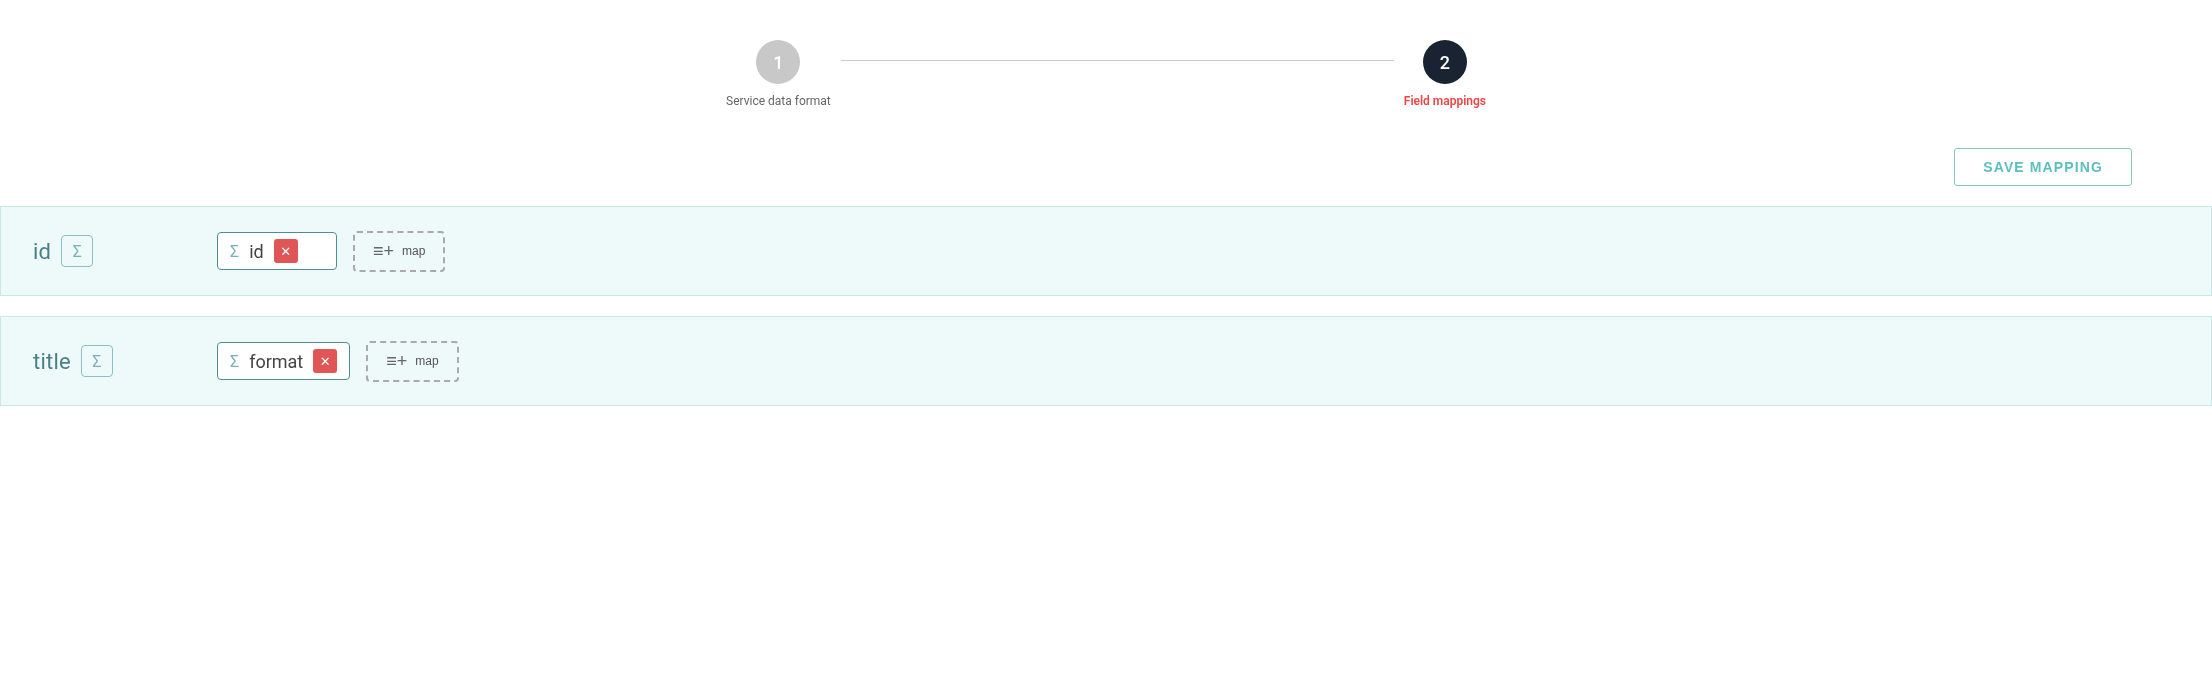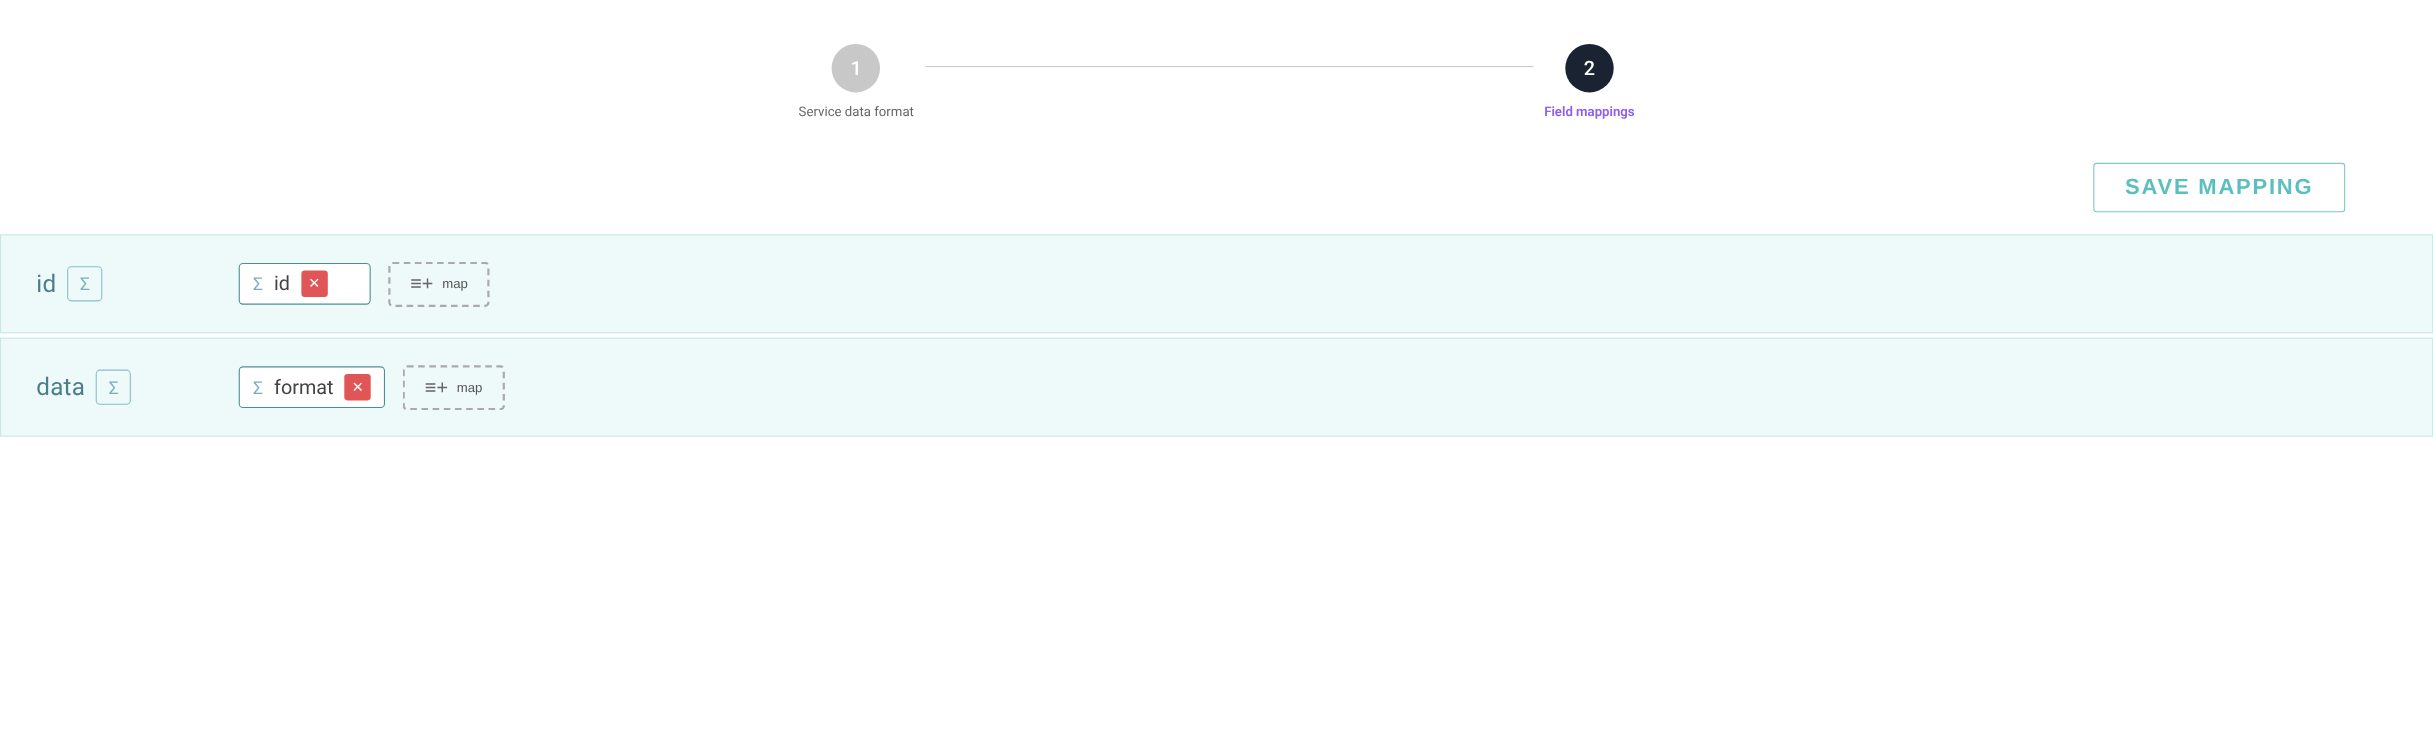--- a/index.html
+++ b/index.html
@@ -55,21 +55,21 @@
       color: #ffffff;
     }
 
     .step-label {
       font-size: 12px;
       color: #666;
       white-space: nowrap;
     }
 
     .step-label.active {
-      color: #8b5cf6;
+      color: #ef4444;
       font-weight: 600;
     }
 
     .step-line {
       flex: 1;
       height: 1px;
       background: #cccccc;
       margin: 0 10px;
       margin-bottom: 28px;
     }
@@ -79,39 +79,39 @@
       display: flex;
       justify-content: flex-end;
       padding: 20px 80px 20px 0;
     }
 
     .save-mapping-btn {
       border: 1.5px solid #7ec8c8;
       background: transparent;
       color: #5bbfbf;
       padding: 10px 28px;
-      font-size: 20px;
+      font-size: 14px;
       font-weight: 600;
       letter-spacing: 0.08em;
       cursor: pointer;
       border-radius: 3px;
       text-transform: uppercase;
     }
 
     
     .mapping-rows {
       padding: 0 0 0 0;
     }
 
     .mapping-row {
       display: flex;
       align-items: center;
       background: #eef9f9;
       border: 1px solid #c8e8e8;
-      margin-bottom: 4px;
+      margin-bottom: 20px;
       padding: 20px 32px;
       min-height: 90px;
       gap: 0;
     }
 
     .field-label-cell {
       display: flex;
       align-items: center;
       gap: 10px;
       min-width: 160px;
@@ -242,21 +242,21 @@
       </div>
     </div>
     <button class="map-btn">
       <span class="map-btn-icon">≡+</span>
       <span class="map-btn-text">map</span>
     </button>
   </div>
 
   <div class="mapping-row">
     <div class="field-label-cell">
-      <span class="field-label-text">data</span>
+      <span class="field-label-text">title</span>
       <div class="sigma-icon">
         <span>Σ</span>
       </div>
     </div>
     <div class="mapped-field-tag">
       <span class="tag-sigma">Σ</span>
       <span class="tag-text">format</span>
       <div class="tag-delete">
         <span>✕</span>
       </div>

